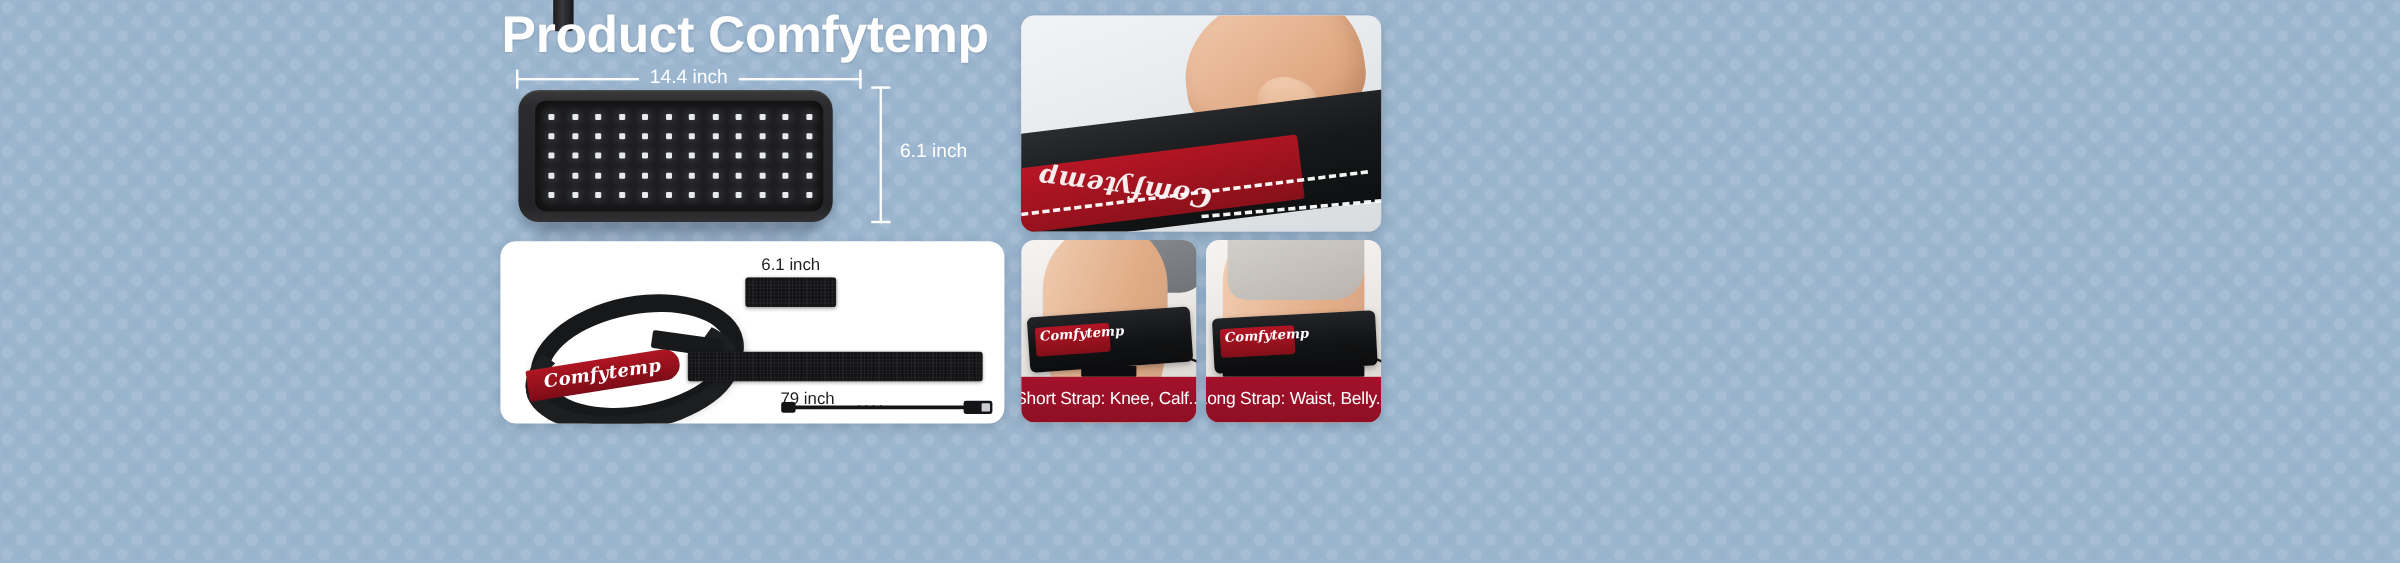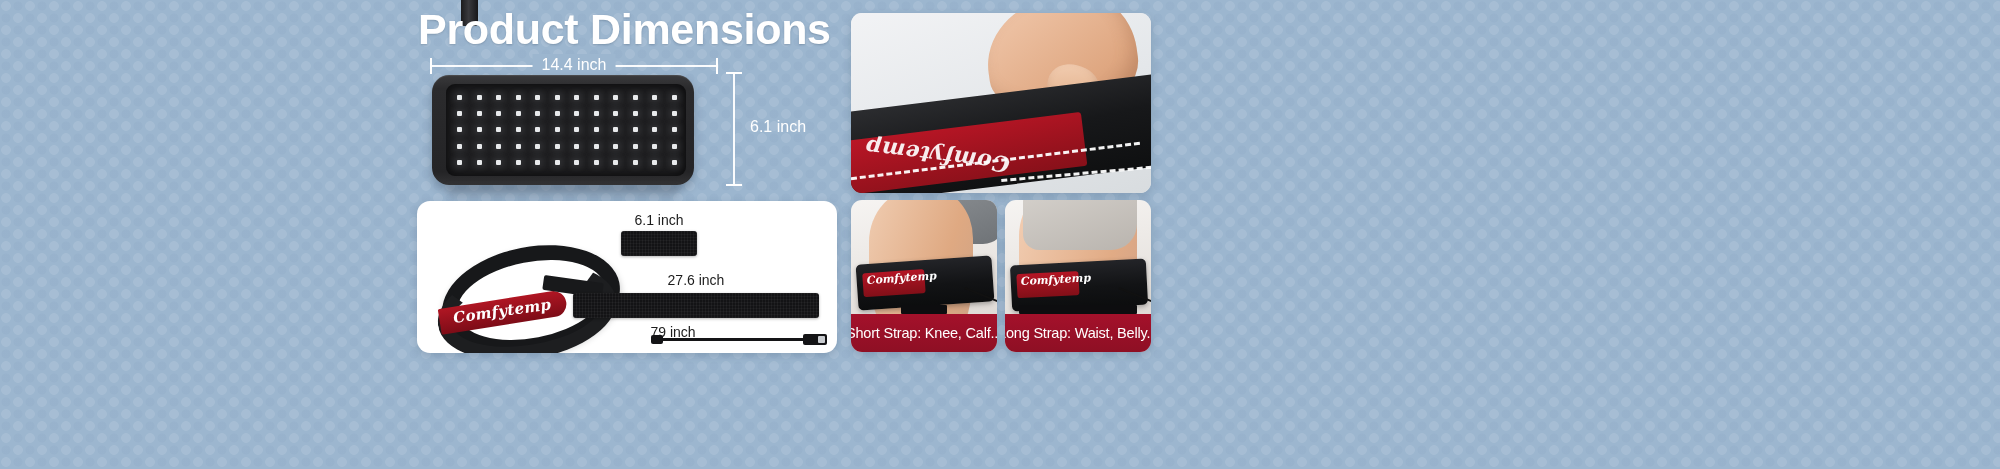--- a/index.html
+++ b/index.html
@@ -268,21 +268,21 @@
   .bb-short{width:46px;}
   .bb-long{width:118px;}
 </style>
 </head>
 <body>
 
 <div id="stage">
 
   <div class="pole"></div>
 
-  <div class="title">Product Dimensions</div>
+  <div class="title">Product Comfytemp</div>
 
   <div class="dim-h">
     <div class="bar"></div>
     <div class="cap-l"></div>
     <div class="cap-r"></div>
     <div class="lbl">14.4 inch</div>
   </div>
 
   <div class="panel-wrap">
     <div class="panel">
@@ -369,21 +369,20 @@
       <div class="redband">
         <span class="brand">Comfytemp</span>
       </div>
       <div class="tail"></div>
     </div>
 
     <div class="strap-col">
       <div class="lbl-sm lbl-short">6.1 inch</div>
       <div class="sw sw-short"></div>
 
-      <div class="lbl-sm lbl-long">27.6 inch</div>
       <div class="sw sw-long"></div>
 
       <div class="lbl-sm lbl-cable">79 inch</div>
       <div class="cable">
         <div class="plug-a"></div>
         <div class="wire"></div>
         <div class="dots"></div>
         <div class="plug-b"></div>
       </div>
     </div>

